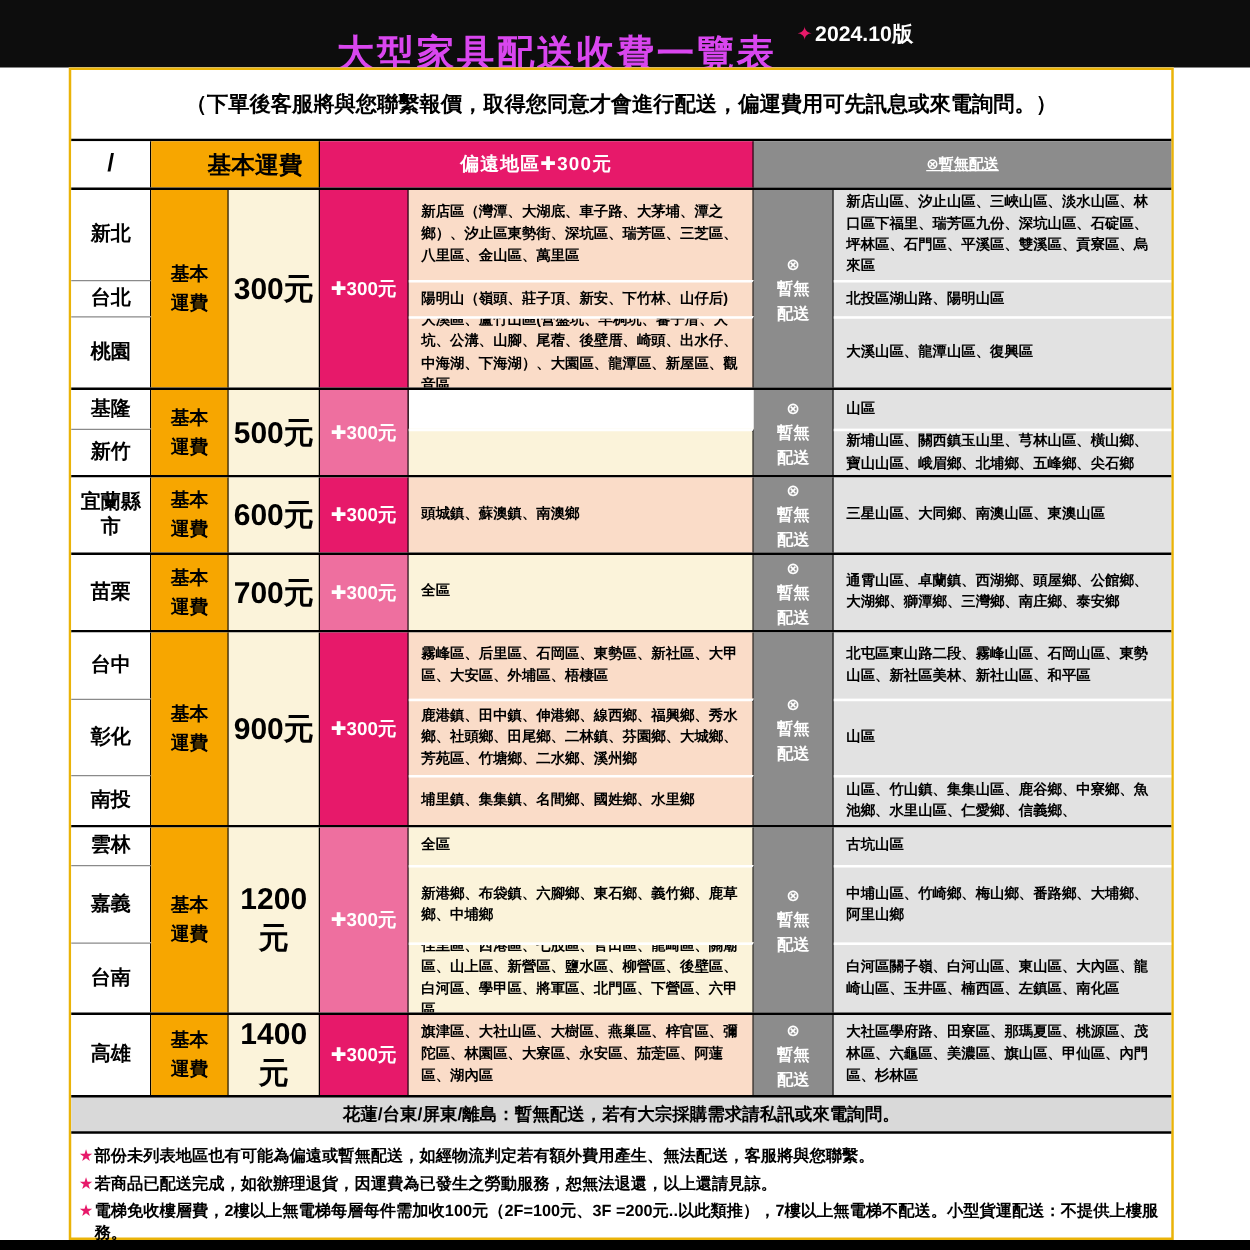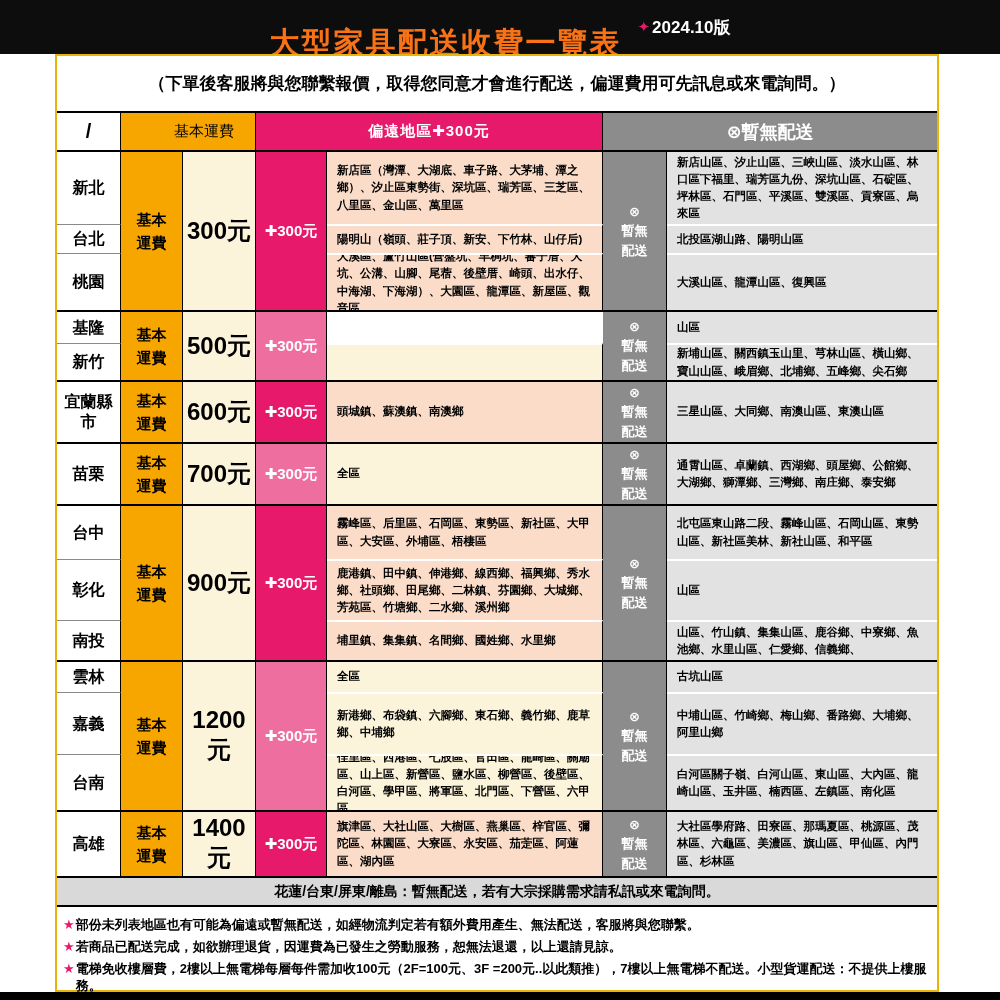--- a/index.html
+++ b/index.html
@@ -6,35 +6,35 @@
     --magenta:#e7196a; --pink:#ee6f9f; --orange:#f7a600;
     --cream:#fbf3da; --peach:#fadcc8; --gray_dark:#8c8c8c; --gray_light:#e2e2e2;
     --footer_gray:#d9d9d9;
   }
   *{margin:0;padding:0;box-sizing:border-box;}
   body{background:#fff;}
   .page{position:relative;width:1000px;height:1000px;background:#fff;overflow:hidden;
         font-family:"Liberation Sans","DejaVu Sans",sans-serif;color:#000;}
   .topbar{position:absolute;left:0;top:0;width:100%;height:54px;background:#0d0d0d;
           display:flex;align-items:center;justify-content:center;gap:16px;}
-  .title{color:#f97316;font-size:30px;font-weight:bold;letter-spacing:2px;margin-top:32px;}
+  .title{color:#d946ef;font-size:30px;font-weight:bold;letter-spacing:2px;margin-top:32px;}
   .version{display:flex;align-items:center;color:#fff;font-size:17px;font-weight:bold;}
   .vstar{color:var(--magenta);font-size:15px;margin-right:2px;}
   .frame{position:absolute;left:55px;top:54px;width:884px;height:938px;background:#fff;
          border:2px solid #eab308;display:flex;flex-direction:column;}
   .subtitle-box{height:55px;flex:0 0 55px;display:flex;align-items:center;justify-content:center;
                 font-size:17px;font-weight:bold;}
   .tbl{display:grid;grid-template-columns:64px 62px 73px 71px 276px 64px 1fr;border-top:2px solid #000;}
   .c{border-right:1px solid #000;display:flex;align-items:center;justify-content:center;
      overflow:hidden;text-align:center;}
   .c.last{border-right:none;}
   .hr{background:#fff;font-size:20px;font-weight:bold;}
-  .hb{background:var(--orange);font-size:15px;font-weight:normal;grid-column:2/4;padding-left:32px;}
+  .hb{background:var(--orange);font-size:19px;font-weight:bold;grid-column:2/4;padding-left:32px;}
   .hm{background:var(--magenta);color:#fff;font-size:15px;font-weight:bold;grid-column:4/6;letter-spacing:1px;}
-  .hg{background:var(--gray_dark);color:#fff;font-size:18px;font-weight:bold;grid-column:6/8;}
+  .hg{background:var(--gray_dark);color:#fff;font-size:12px;font-weight:bold;grid-column:6/8;text-decoration:underline;}
   .region{background:#fff;font-size:16px;font-weight:bold;line-height:1.25;padding:2px;}
   .base{background:var(--orange);font-size:15px;font-weight:bold;white-space:pre-line;line-height:1.55;}
   .amount{background:var(--cream);font-size:24px;font-weight:bold;}
   .plus{color:#fff;font-size:15px;font-weight:bold;}
   .remote,.ndc{justify-content:flex-start;text-align:left;padding:5px 10px;
                font-size:11.5px;font-weight:bold;line-height:1.5;}
   .ndc{background:var(--gray_light);}
   .ndl{background:var(--gray_dark);color:#fff;font-size:13px;font-weight:bold;
        white-space:pre-line;line-height:1.5;}
   .gm .plus{background:var(--magenta);} .gm .remote{background:var(--peach);}

